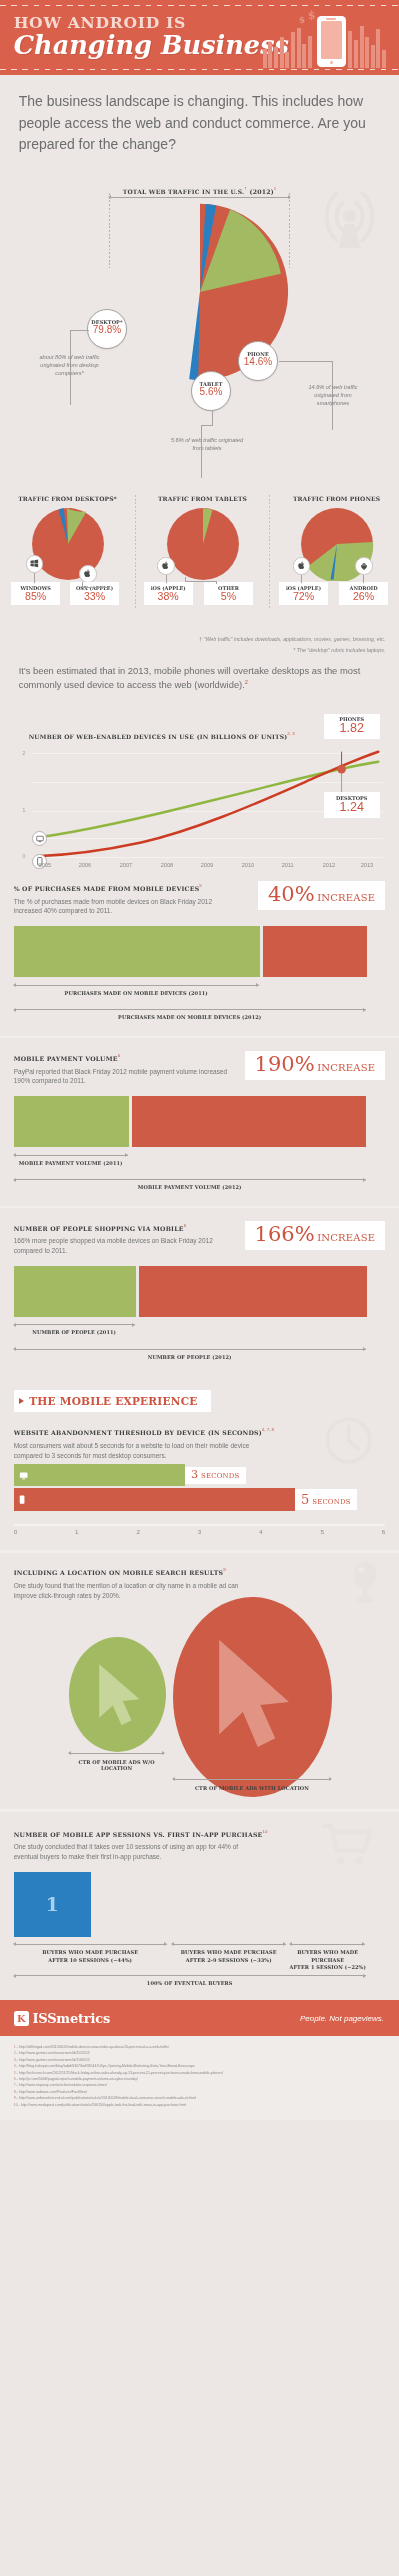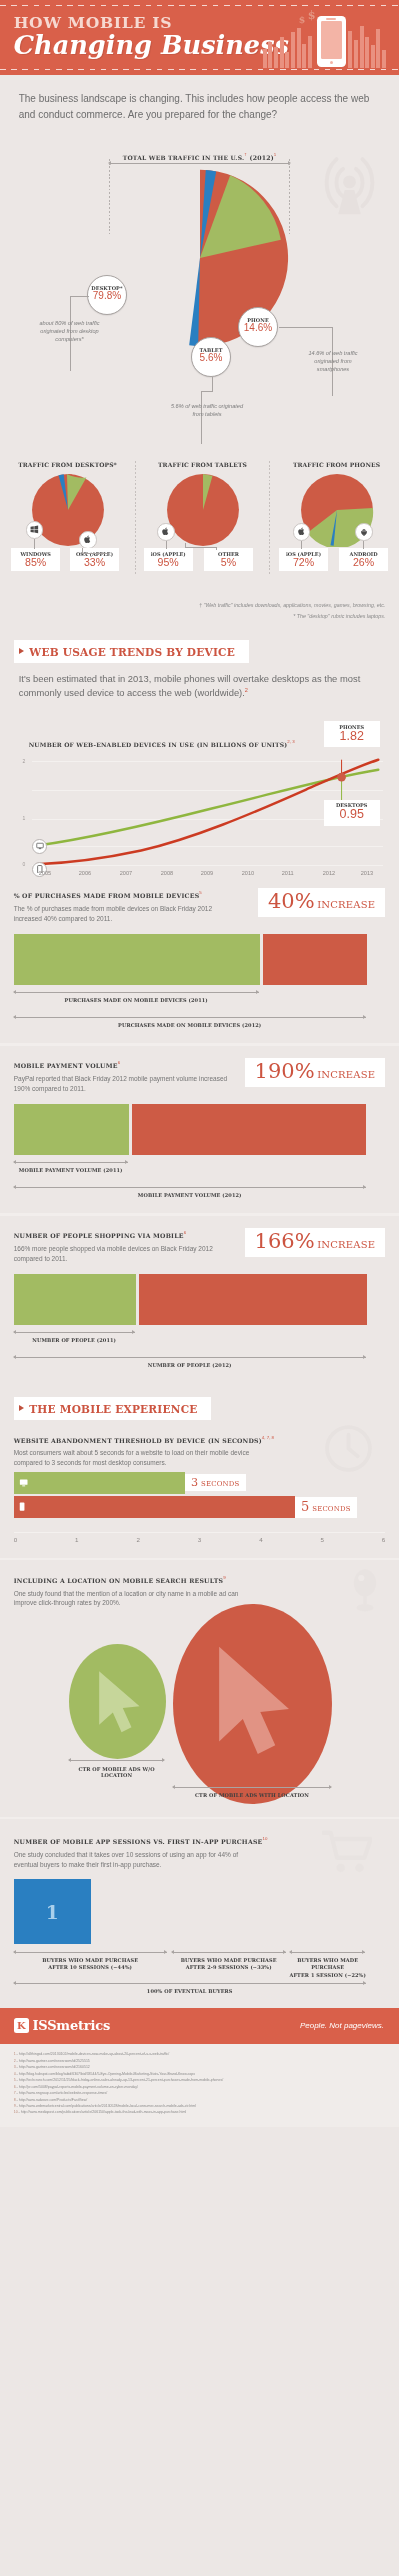--- a/index.html
+++ b/index.html
@@ -44,21 +44,21 @@
   }
   .phone-ic::after {
     content:""; position:absolute; left:50%; bottom:2.5px; width:3.1px; height:3.1px;
     margin-left:-1.6px; background:#f3b4a6; border-radius:50%;
   }
   .phone-speaker { position:absolute; left:50%; top:2.5px; margin-left:-5px; width:10px; height:1.9px; background:#f3b4a6; border-radius:1.2px;}
   .dollar { position:absolute; color:#e49683; font-family:"DejaVu Serif",serif; font-weight:bold; }
 
   
   .intro {
-    padding:16px 18.7px 12.5px 18.7px; font-size:10px; line-height:1.55; color:#6d6d6d;
+    padding:16px 18.7px 12.5px 18.7px; font-size:14px; line-height:1.55; color:#6d6d6d;
   }
   .sec-head {
     display:inline-block; background:#fff; padding:5.6px 13.7px 5px 5px; margin:7.5px 0 0 13.7px;
     position:relative;
   }
   .sec-head .tri {
     display:inline-block; width:0;height:0; border-left:5px solid #c0503c;
     border-top:3.7px solid transparent; border-bottom:3.7px solid transparent;
     vertical-align:middle; margin-right:5.6px; position:relative; top:-0.6px;
   }
@@ -192,21 +192,21 @@
 </head>
 <body>
 
 <div class="page">
 
   
   <div class="header">
     <div class="dash-top"></div>
     <div class="dash-bot"></div>
     <div class="header-title">
-      <div class="title-1">HOW MOBILE IS</div>
+      <div class="title-1">HOW ANDROID IS</div>
       <div class="title-2">Changing Business</div>
     </div>
     <div class="header-art">
       <div class="bar-set">
         <i style="left:0;height:18.7px"></i>
           <i style="left:5.6px;height:26px"></i>
           <i style="left:11.2px;height:21px"></i>
         <i style="left:17px;height:31px"></i>
           <i style="left:22.4px;height:16px"></i>
           <i style="left:28px;height:36px"></i>
@@ -333,21 +333,21 @@
         <circle cx="70" cy="70" r="68" fill="#cd5b45"></circle>
         <path d="M70 70 L70 138 A68 68 0 0 0 52 135 Z" fill="#a2bb62" transform="rotate(180 70 70)"></path>
       </svg>
       <div class="badge" style="left:17px; top:62px;">
         <svg width="7.5" height="8.7" viewBox="0 0 16 18">
             <path d="M11.2 9.3c0-2 1.6-2.9 1.7-3-0.9-1.4-2.4-1.5-2.9-1.6-1.2-0.1-2.4 0.7-3 0.7-0.6 0-1.6-0.7-2.6-0.7-1.3 0-2.6 0.8-3.3 2-1.4 2.4-0.4 6 1 8 0.7 1 1.5 2.1 2.5 2 1 0 1.4-0.6 2.6-0.6 1.2 0 1.5 0.6 2.6 0.6 1.1 0 1.8-1 2.4-2 0.8-1.1 1.1-2.2 1.1-2.3-0.1 0-2.1-0.8-2.1-3.1z M9.3 3.3c0.5-0.6 0.9-1.5 0.8-2.4-0.8 0-1.7 0.5-2.3 1.2-0.5 0.6-0.9 1.5-0.8 2.4 0.9 0.1 1.8-0.5 2.3-1.2z" fill="#4a4a4a"></path>
           </svg>
       </div>
       <div class="statbox" style="left:3.7px; top:87px; width:49px;">
         <div class="k">iOS (APPLE)</div>
-        <div class="v">95%</div>
+        <div class="v">38%</div>
       </div>
       <div class="statbox" style="left:64px; top:87px; width:49px;">
         <div class="k">OTHER</div>
         <div class="v">5%</div>
       </div>
       <div class="lead" style="left:25.6px; top:80px; width:0.6px; height:8px;"></div>
       <div class="lead" style="left:45px; top:82px; width:0.6px; height:5px;"></div>
       <div class="lead" style="left:45px; top:86px; width:31px; height:0.6px;"></div>
       <div class="lead" style="left:76px; top:86px; width:0.6px; height:2.5px;"></div>
     </div>
@@ -379,23 +379,20 @@
       </div>
       <div class="lead" style="left:27.4px; top:80px; width:0.6px; height:8px;"></div>
       <div class="lead" style="left:89px; top:80px; width:0.6px; height:8px;"></div>
     </div>
   </div>
 
   <div class="footnote">† "Web traffic" includes downloads, applications, movies, games, browsing, etc.</div>
   <div class="footnote">* The "desktop" rubric includes laptops.</div>
 
   
-  <div class="sec-head" style="margin-top:18.7px">
-    <span class="tri"></span><span class="txt">WEB USAGE TRENDS BY DEVICE</span>
-  </div>
 
   <div class="line-sec">
     <div class="lead-text"><span>It's been estimated that in 2013, mobile phones will overtake desktops as the most commonly used device to access the web (worldwide).</span><span class="sup" style="font-size:5.6px">2</span></div>
 
     <div class="chart-box">
       <div class="chart-title">
         <span class="sub-title" style="font-size:6px">NUMBER OF WEB-ENABLED DEVICES IN USE</span>
         <span class="sub-title light" style="font-size:6px">(IN BILLIONS OF UNITS)</span><span class="sup">2, 3</span>
       </div>
 
@@ -415,21 +412,21 @@
         <line x1="497" y1="50" x2="497" y2="108" stroke="#8fb63f" stroke-width="1.6"></line>
         <circle cx="497" cy="50" r="7" fill="#cd5b45"></circle>
       </svg>
 
       <div class="flagbox" style="left:310px; top:12.5px; width:56px;">
         <div class="k">PHONES</div>
         <div class="v">1.82</div>
       </div>
       <div class="flagbox" style="left:310px; top:91px; width:56px;">
         <div class="k">DESKTOPS</div>
-        <div class="v">0.95</div>
+        <div class="v">1.24</div>
       </div>
 
       <div class="dev-badge" style="left:18.7px; top:130px;">
         <svg width="8" height="8" viewBox="0 0 16 16">
             <rect x="1.5" y="2.5" width="13" height="9" rx="1" fill="none" stroke="#4a4a4a" stroke-width="1.4"></rect>
             <rect x="5.5" y="12.6" width="5" height="1.6" fill="#4a4a4a"></rect>
           </svg>
       </div>
       <div class="dev-badge" style="left:18.7px; top:153px;">
         <svg width="5.6" height="8.7" viewBox="0 0 10 16">

